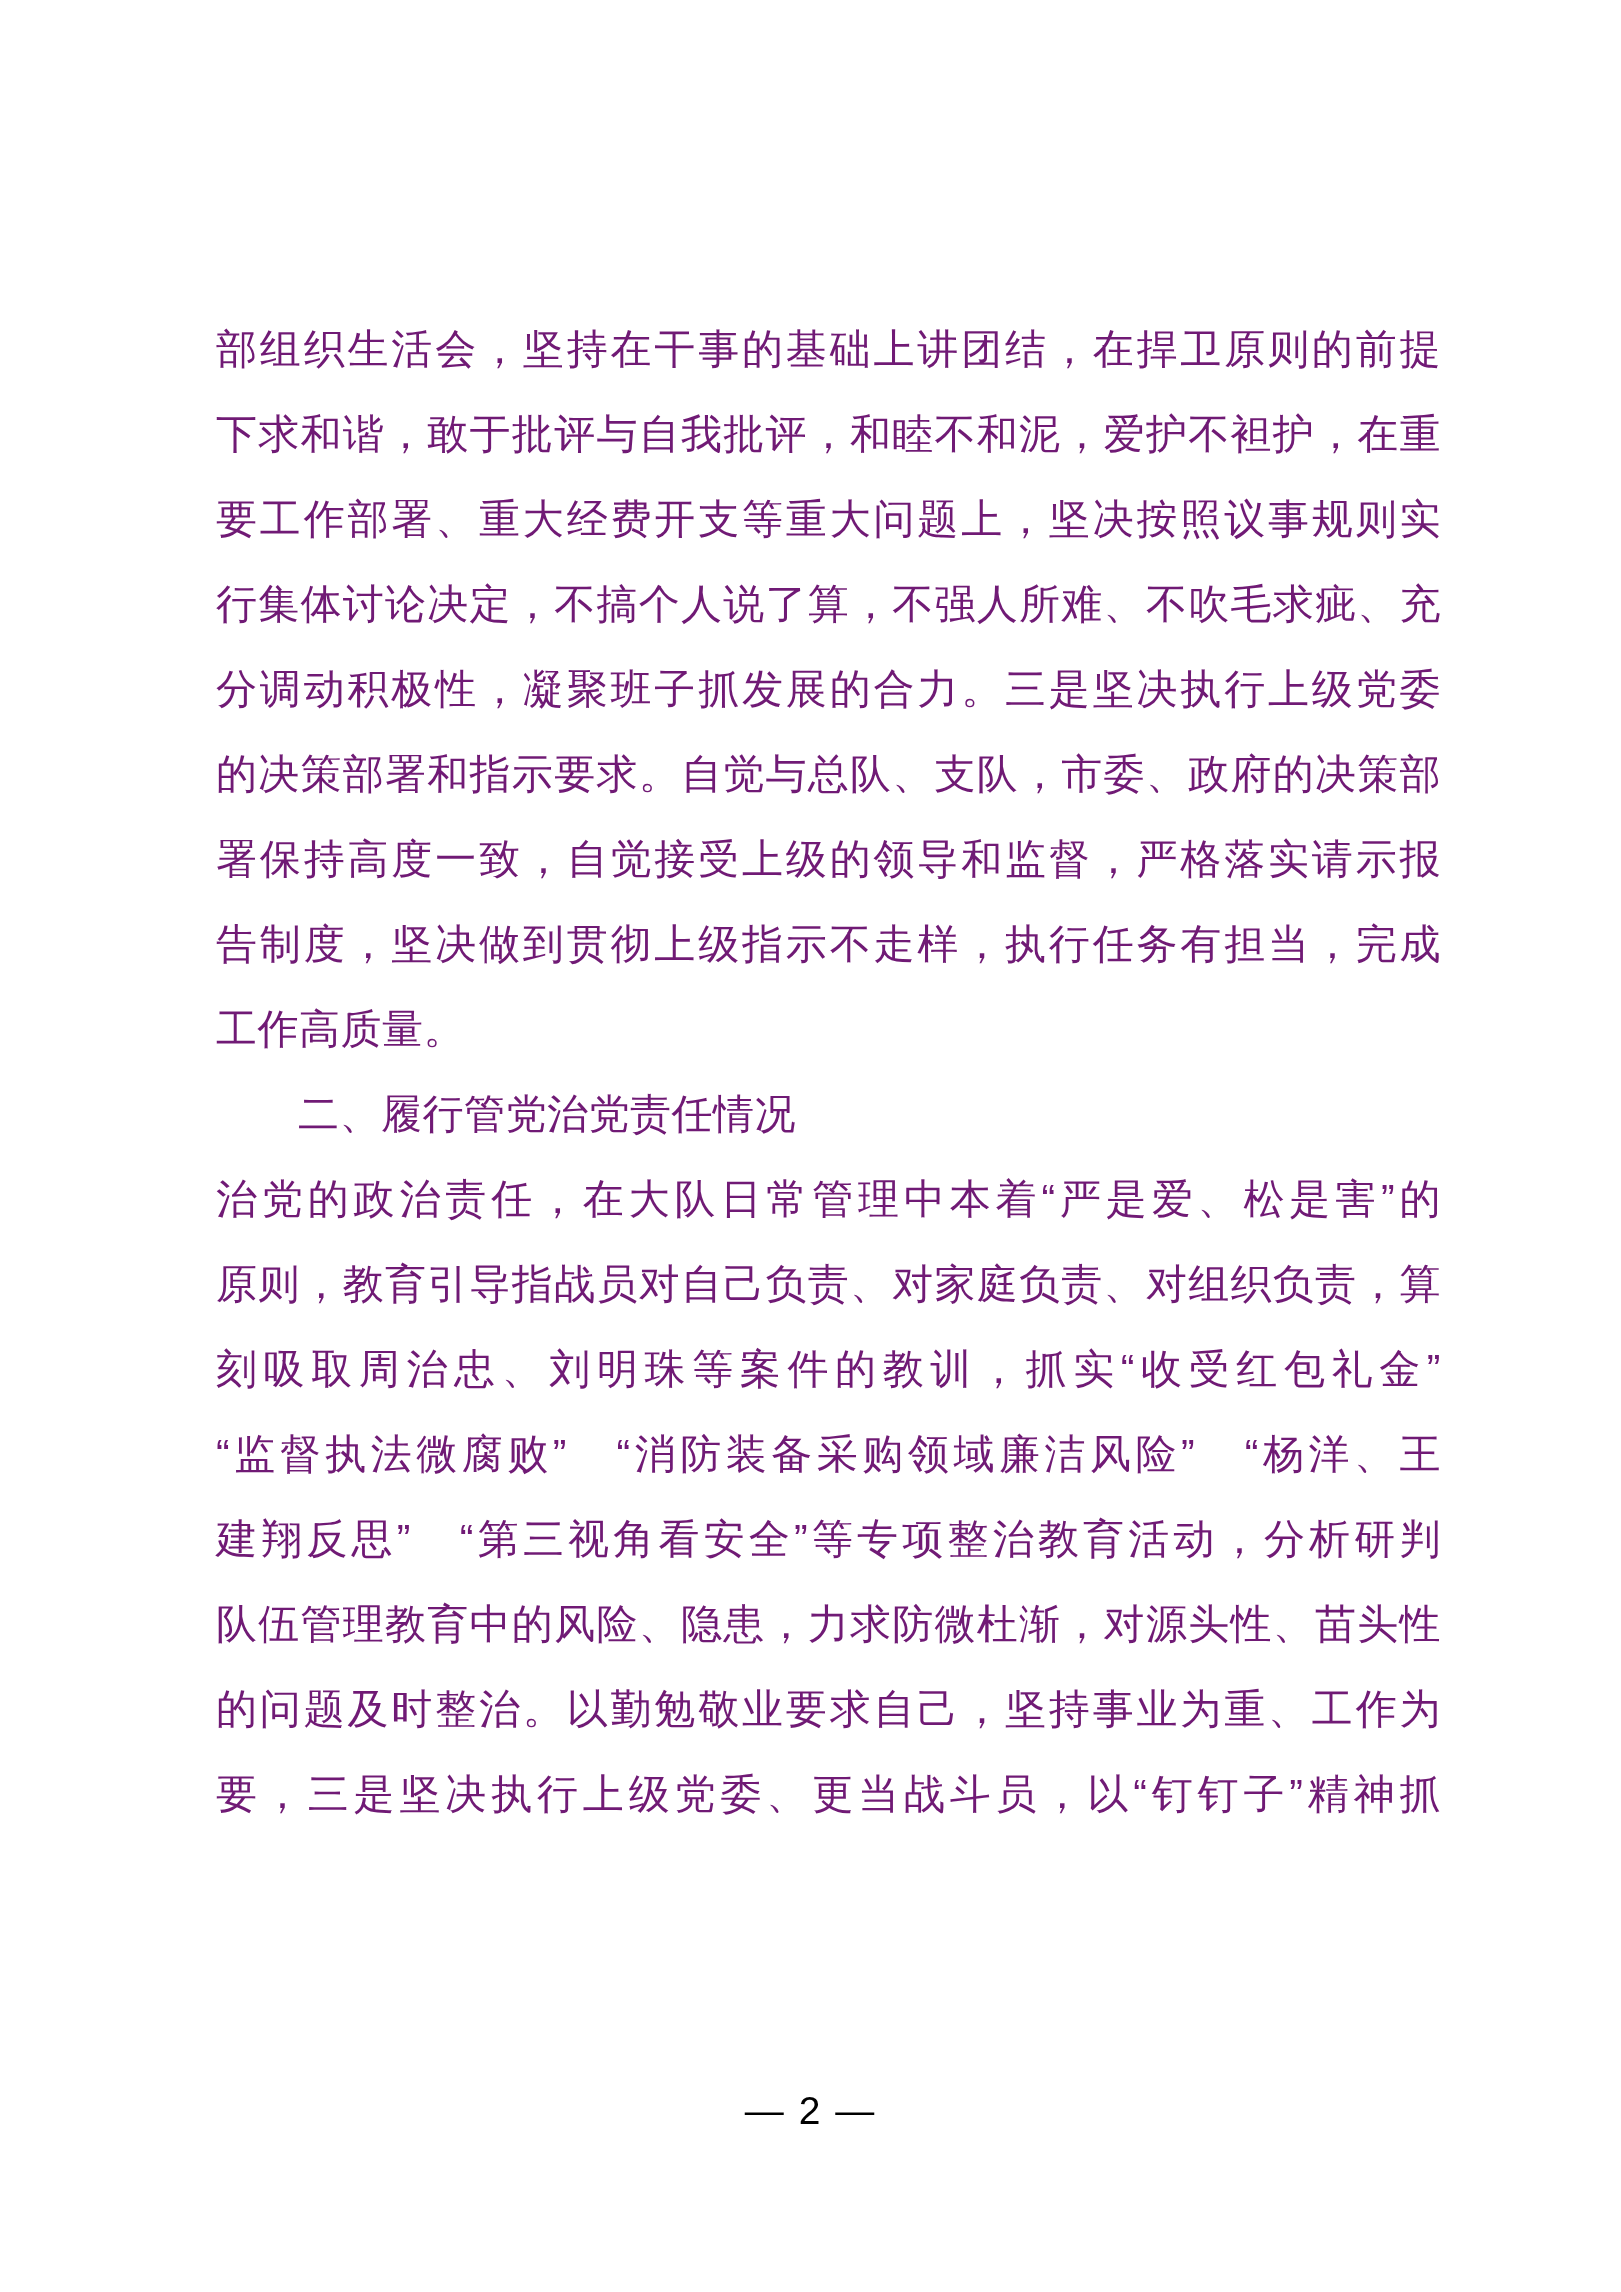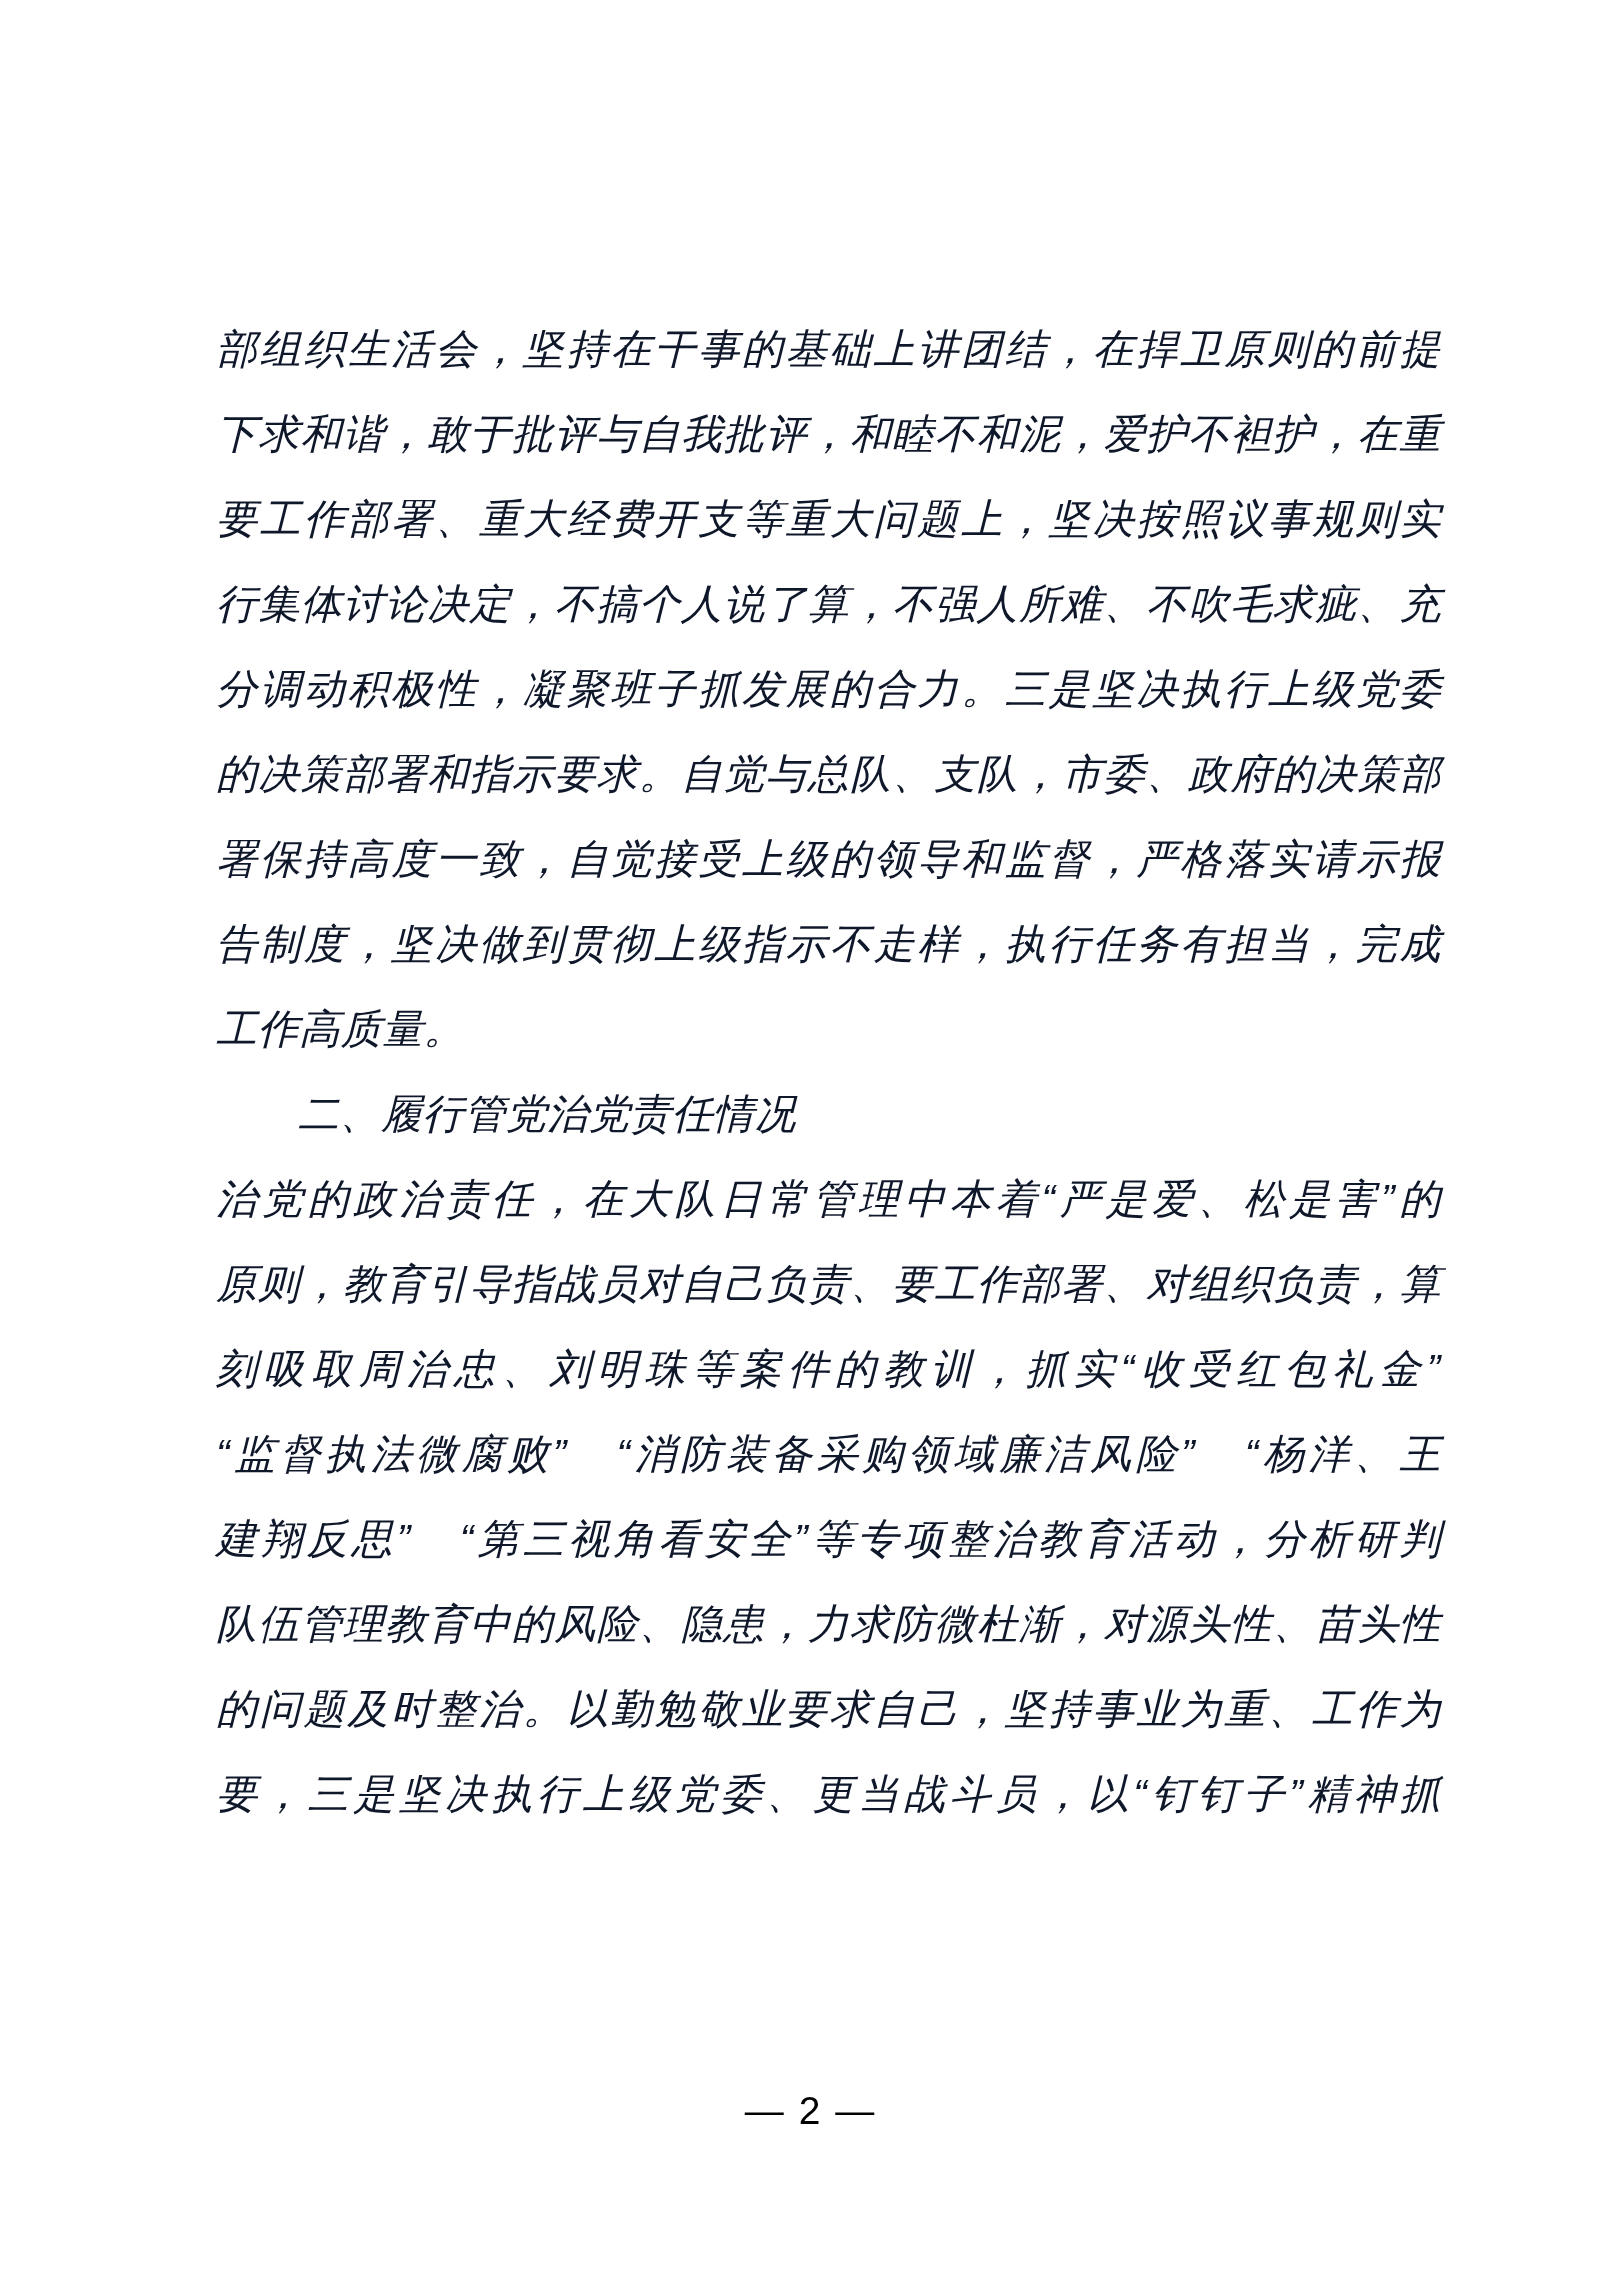--- a/index.html
+++ b/index.html
@@ -15,26 +15,25 @@
     overflow: hidden;
   }
   .text-block {
     position: absolute;
     left: 216px; top: 307px;
     width: 1225px;
   }
   .line {
     font-size: 41px;
     line-height: 85px;
-    color: #0f172a;
+    color: #701a75;
     white-space: nowrap;
     text-align: justify;
     text-align-last: justify;
     letter-spacing: 0.5px;
-    font-style: italic;
   }
   .line.left {
     text-align: right;
     text-align-last: left;
   }
   .line.indent {
     padding-left: 82px;
   }
   .page-number {
     position: absolute;
@@ -56,21 +55,21 @@
     <div class="line">下求和谐，敢于批评与自我批评，和睦不和泥，爱护不袒护，在重</div>
     <div class="line">要工作部署、重大经费开支等重大问题上，坚决按照议事规则实</div>
     <div class="line">行集体讨论决定，不搞个人说了算，不强人所难、不吹毛求疵、充</div>
     <div class="line">分调动积极性，凝聚班子抓发展的合力。三是坚决执行上级党委</div>
     <div class="line">的决策部署和指示要求。自觉与总队、支队，市委、政府的决策部</div>
     <div class="line">署保持高度一致，自觉接受上级的领导和监督，严格落实请示报</div>
     <div class="line">告制度，坚决做到贯彻上级指示不走样，执行任务有担当，完成</div>
     <div class="line left">工作高质量。</div>
     <div class="line left indent">二、履行管党治党责任情况</div>
     <div class="line">治党的政治责任，在大队日常管理中本着“严是爱、松是害”的</div>
-    <div class="line">原则，教育引导指战员对自己负责、要工作部署、对组织负责，算</div>
+    <div class="line">原则，教育引导指战员对自己负责、对家庭负责、对组织负责，算</div>
     <div class="line">刻吸取周治忠、刘明珠等案件的教训，抓实“收受红包礼金”</div>
     <div class="line">“监督执法微腐败”　“消防装备采购领域廉洁风险”　“杨洋、王</div>
     <div class="line">建翔反思”　“第三视角看安全”等专项整治教育活动，分析研判</div>
     <div class="line">队伍管理教育中的风险、隐患，力求防微杜渐，对源头性、苗头性</div>
     <div class="line">的问题及时整治。以勤勉敬业要求自己，坚持事业为重、工作为</div>
     <div class="line">要，三是坚决执行上级党委、更当战斗员，以“钉钉子”精神抓</div>
   </div>
   <div class="page-number">— 2 —</div>
 </div>
 

